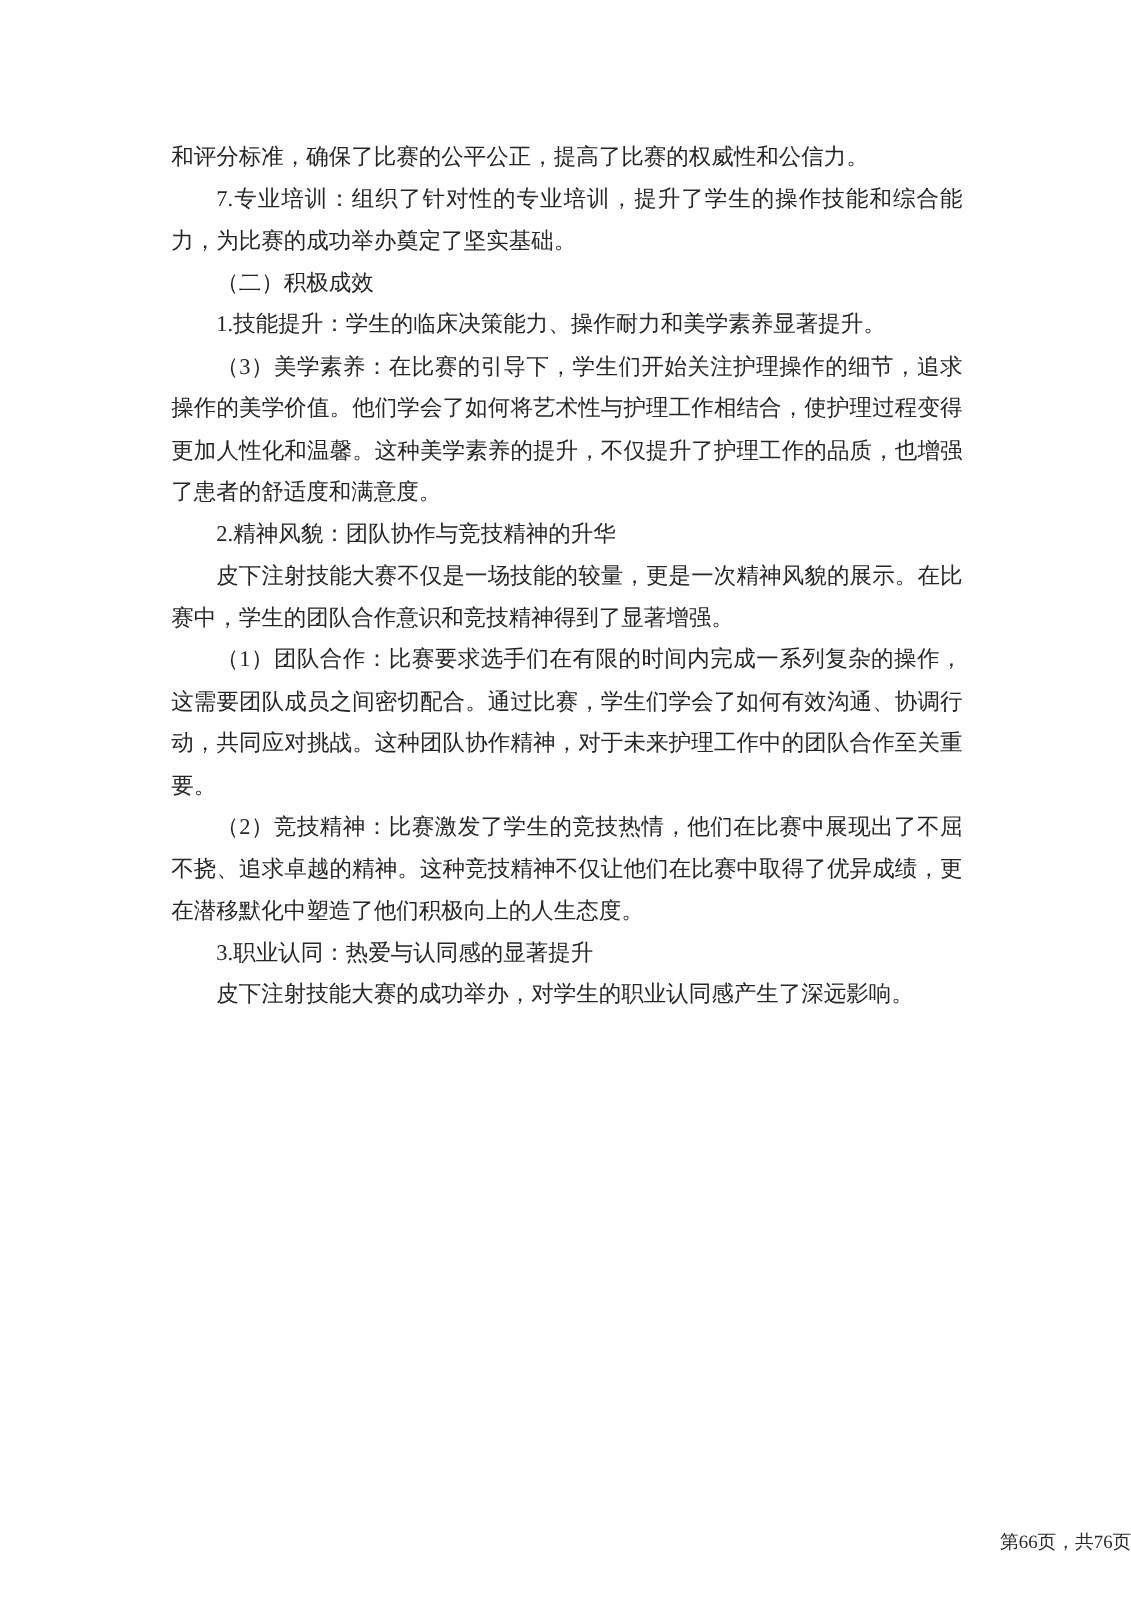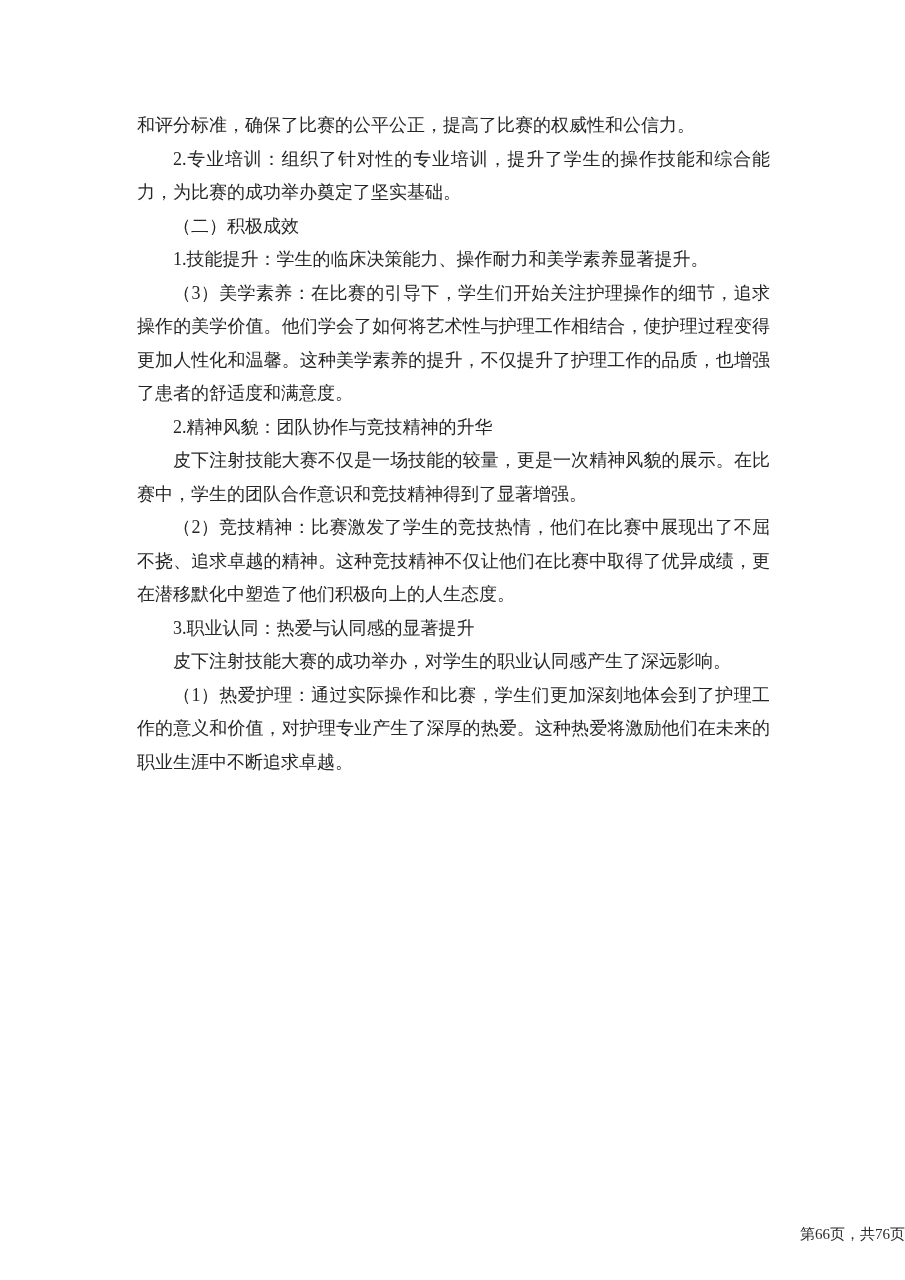--- a/index.html
+++ b/index.html
@@ -56,41 +56,41 @@
 </style>
 </head>
 <body>
 
 <div class="page">
 
   <div class="doc-body">
 
       <p class="para no-indent">和评分标准，确保了比赛的公平公正，提高了比赛的权威性和公信力。</p>
 
-      <p class="para">2.专业培训：组织了针对性的专业培训，提升了学生的操作技能和综合能力，为比赛的成功举办奠定了坚实基础。</p>
+      <p class="para">7.专业培训：组织了针对性的专业培训，提升了学生的操作技能和综合能力，为比赛的成功举办奠定了坚实基础。</p>
 
       <p class="para">（二）积极成效</p>
 
       <p class="para">1.技能提升：学生的临床决策能力、操作耐力和美学素养显著提升。</p>
 
 
 
       <p class="para">（3）美学素养：在比赛的引导下，学生们开始关注护理操作的细节，追求操作的美学价值。他们学会了如何将艺术性与护理工作相结合，使护理过程变得更加人性化和温馨。这种美学素养的提升，不仅提升了护理工作的品质，也增强了患者的舒适度和满意度。</p>
 
       <p class="para">2.精神风貌：团队协作与竞技精神的升华</p>
 
       <p class="para">皮下注射技能大赛不仅是一场技能的较量，更是一次精神风貌的展示。在比赛中，学生的团队合作意识和竞技精神得到了显著增强。</p>
 
+      <p class="para">（1）团队合作：比赛要求选手们在有限的时间内完成一系列复杂的操作，这需要团队成员之间密切配合。通过比赛，学生们学会了如何有效沟通、协调行动，共同应对挑战。这种团队协作精神，对于未来护理工作中的团队合作至关重要。</p>
 
       <p class="para">（2）竞技精神：比赛激发了学生的竞技热情，他们在比赛中展现出了不屈不挠、追求卓越的精神。这种竞技精神不仅让他们在比赛中取得了优异成绩，更在潜移默化中塑造了他们积极向上的人生态度。</p>
 
       <p class="para">3.职业认同：热爱与认同感的显著提升</p>
 
       <p class="para">皮下注射技能大赛的成功举办，对学生的职业认同感产生了深远影响。</p>
 
-      <p class="para">（1）热爱护理：通过实际操作和比赛，学生们更加深刻地体会到了护理工作的意义和价值，对护理专业产生了深厚的热爱。这种热爱将激励他们在未来的职业生涯中不断追求卓越。</p>
     </div>
 
   <div class="page-footer">
     <span>第66页，共76页</span>
   </div>
 
 </div>
 
 </body></html>

